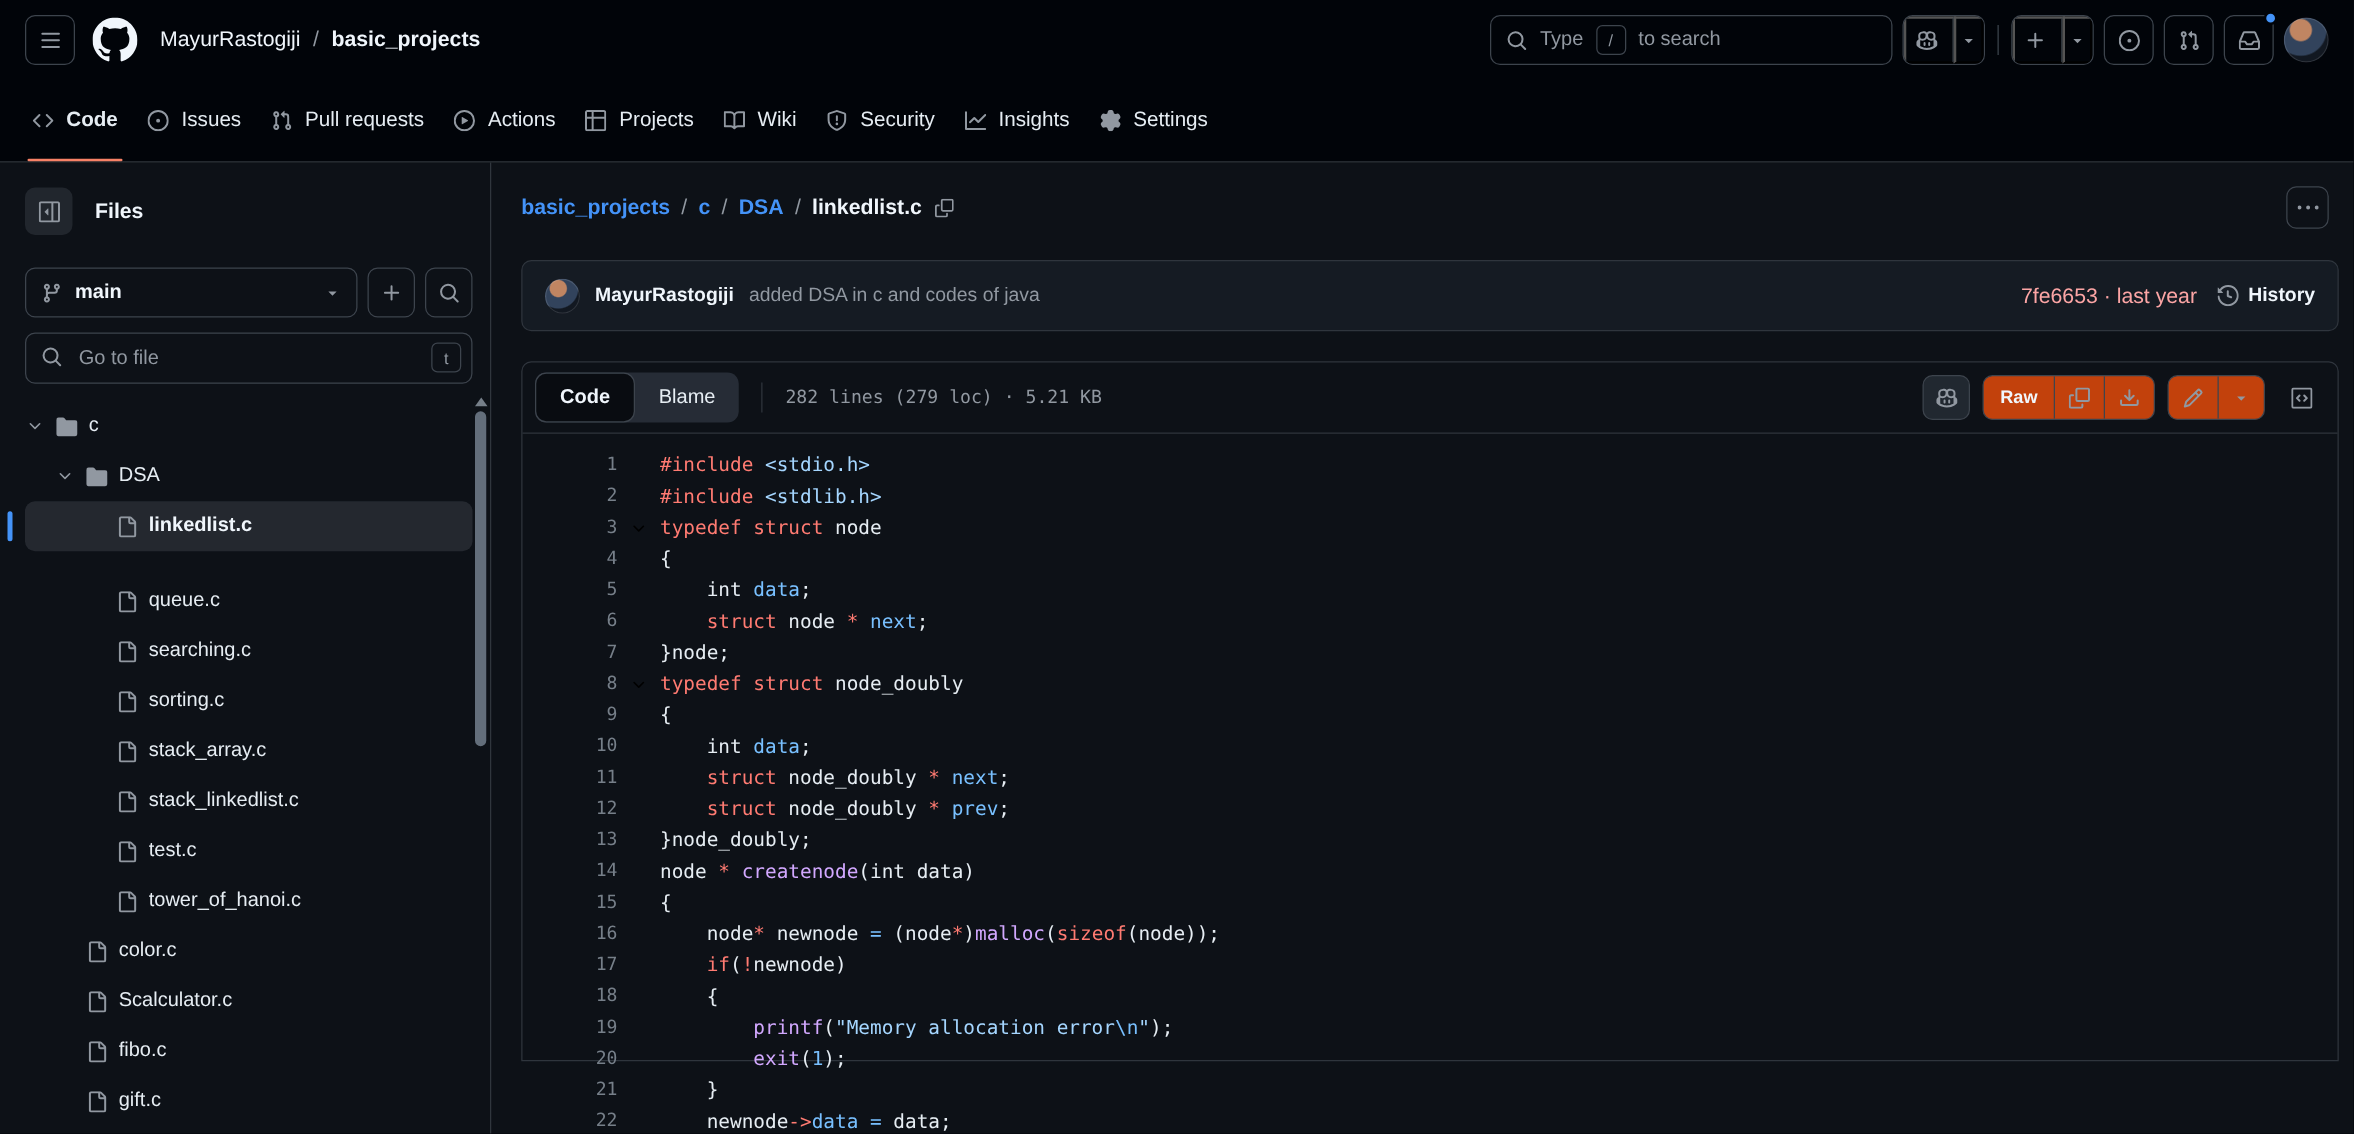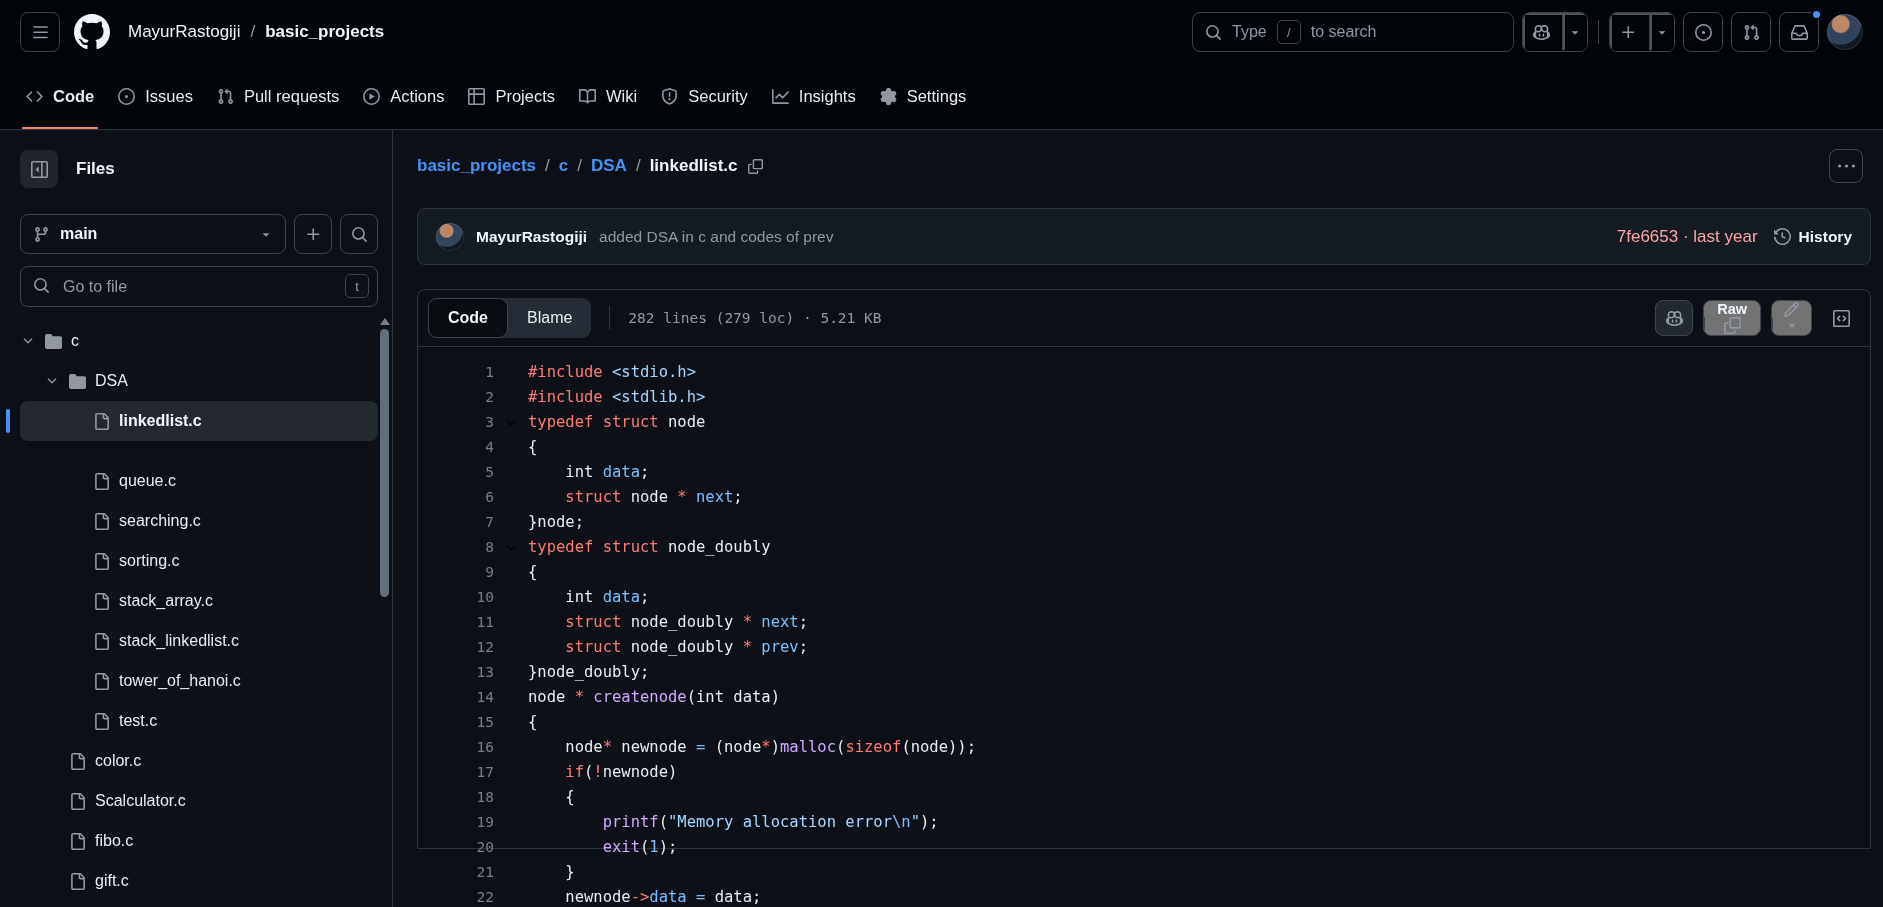--- a/index.html
+++ b/index.html
@@ -119,21 +119,21 @@
   .code-toolbar{height:57px; border-bottom:1px solid #2f353d; display:flex; align-items:center; padding:0 10px;}
   .segmented{display:flex; align-items:center; background:#262c36; border-radius:9px; height:40px; padding:0;}
   .seg{height:40px; display:flex; align-items:center; padding:0 19px; color:#e6edf3; font-size:16px;
     border-radius:9px; cursor:pointer; background:transparent; border:none; font-family:inherit;}
   .seg.active{background:#090c11; border:1px solid #3d444d; font-weight:700; color:#f0f6fc;}
   .file-meta{margin-left:18px; color:#9198a1; font-size:14.5px; font-family:"DejaVu Sans Mono", monospace;
     border-left:1px solid #2f353d; padding-left:18px; height:24px; display:flex; align-items:center;}
   .toolbar-right{margin-left:auto; display:flex; align-items:center; gap:10px;}
   .tool-btn{height:36px; min-width:38px; border:1px solid #3d444d; border-radius:8px; background:#212830;
     display:flex; align-items:center; justify-content:center; color:#9198a1; cursor:pointer;}
-  .btn-group{display:flex; height:36px; border:1px solid #3d444d; border-radius:8px; overflow:hidden; background:#737373;flex-direction:column;}
+  .btn-group{display:flex; height:36px; border:1px solid #3d444d; border-radius:8px; overflow:hidden; background:#c2410c;}
   .btn-group .gbtn{display:flex; align-items:center; justify-content:center; padding:0 11px; color:#9198a1;
     cursor:pointer; border:none; background:transparent; font-family:inherit;}
   .btn-group .gbtn + .gbtn{border-left:1px solid #3d444d;}
   .btn-group .raw{color:#f0f6fc; font-weight:700; font-size:14.5px; padding:0 13px;}
 
   .code-area{padding-top:13px; font-family:"DejaVu Sans Mono", monospace; font-size:15.5px;}
   .code-line{display:flex; height:25px; line-height:25px; white-space:pre;}
   .code-line .ln{width:76px; flex:none; text-align:right; color:#767f89; font-size:14.5px; cursor:pointer;}
   .code-line .fold{width:34px; flex:none; display:flex; align-items:center; justify-content:center; color:#9198a1; cursor:pointer;}
   .code-line .lc{flex:1;}
@@ -436,29 +436,29 @@
               </svg>
             </span>
             <span>stack_linkedlist.c</span>
           </div>
           <div class="tree-row" style="padding-left: 73px;">
             <span class="ic">
               <svg width="17" height="17" viewBox="0 0 16 16" aria-hidden="true">
                 <path d="M2 1.75C2 .784 2.784 0 3.75 0h6.586c.464 0 .909.184 1.237.513l2.914 2.914c.329.328.513.773.513 1.237v9.586A1.75 1.75 0 0 1 13.25 16h-9.5A1.75 1.75 0 0 1 2 14.25Zm1.75-.25a.25.25 0 0 0-.25.25v12.5c0 .138.112.25.25.25h9.5a.25.25 0 0 0 .25-.25V6h-2.75A1.75 1.75 0 0 1 9 4.25V1.5Zm6.75.062V4.25c0 .138.112.25.25.25h2.688l-.011-.013-2.914-2.914Z"></path>
               </svg>
             </span>
+            <span>test.c</span>
+          </div>
+          <div class="tree-row" style="padding-left: 73px;">
+            <span class="ic">
+              <svg width="17" height="17" viewBox="0 0 16 16" aria-hidden="true">
+                <path d="M2 1.75C2 .784 2.784 0 3.75 0h6.586c.464 0 .909.184 1.237.513l2.914 2.914c.329.328.513.773.513 1.237v9.586A1.75 1.75 0 0 1 13.25 16h-9.5A1.75 1.75 0 0 1 2 14.25Zm1.75-.25a.25.25 0 0 0-.25.25v12.5c0 .138.112.25.25.25h9.5a.25.25 0 0 0 .25-.25V6h-2.75A1.75 1.75 0 0 1 9 4.25V1.5Zm6.75.062V4.25c0 .138.112.25.25.25h2.688l-.011-.013-2.914-2.914Z"></path>
+              </svg>
+            </span>
             <span>tower_of_hanoi.c</span>
-          </div>
-          <div class="tree-row" style="padding-left: 73px;">
-            <span class="ic">
-              <svg width="17" height="17" viewBox="0 0 16 16" aria-hidden="true">
-                <path d="M2 1.75C2 .784 2.784 0 3.75 0h6.586c.464 0 .909.184 1.237.513l2.914 2.914c.329.328.513.773.513 1.237v9.586A1.75 1.75 0 0 1 13.25 16h-9.5A1.75 1.75 0 0 1 2 14.25Zm1.75-.25a.25.25 0 0 0-.25.25v12.5c0 .138.112.25.25.25h9.5a.25.25 0 0 0 .25-.25V6h-2.75A1.75 1.75 0 0 1 9 4.25V1.5Zm6.75.062V4.25c0 .138.112.25.25.25h2.688l-.011-.013-2.914-2.914Z"></path>
-              </svg>
-            </span>
-            <span>test.c</span>
           </div>
           <div class="tree-row" style="padding-left: 49px;">
             <span class="ic">
               <svg width="17" height="17" viewBox="0 0 16 16" aria-hidden="true">
                 <path d="M2 1.75C2 .784 2.784 0 3.75 0h6.586c.464 0 .909.184 1.237.513l2.914 2.914c.329.328.513.773.513 1.237v9.586A1.75 1.75 0 0 1 13.25 16h-9.5A1.75 1.75 0 0 1 2 14.25Zm1.75-.25a.25.25 0 0 0-.25.25v12.5c0 .138.112.25.25.25h9.5a.25.25 0 0 0 .25-.25V6h-2.75A1.75 1.75 0 0 1 9 4.25V1.5Zm6.75.062V4.25c0 .138.112.25.25.25h2.688l-.011-.013-2.914-2.914Z"></path>
               </svg>
             </span>
             <span>color.c</span>
           </div>
           <div class="tree-row" style="padding-left: 49px;">
@@ -523,21 +523,21 @@
               <svg width="17" height="17" viewBox="0 0 16 16" aria-hidden="true">
                 <path d="M8 9a1.5 1.5 0 1 0 0-3 1.5 1.5 0 0 0 0 3ZM1.5 9a1.5 1.5 0 1 0 0-3 1.5 1.5 0 0 0 0 3Zm13 0a1.5 1.5 0 1 0 0-3 1.5 1.5 0 0 0 0 3Z"></path>
               </svg>
             </span>
         </button>
       </div>
 
       <div class="commit-box">
         <span class="avatar small"></span>
         <a class="commit-author">MayurRastogiji</a>
-        <a class="commit-msg">added DSA in c and codes of prev</a>
+        <a class="commit-msg">added DSA in c and codes of java</a>
         <div class="commit-right">
           <span class="commit-meta">7fe6653 · last year</span>
           <button class="history-btn">
             <span class="ic">
                 <svg width="17" height="17" viewBox="0 0 16 16" aria-hidden="true">
                   <path d="m.427 1.927 1.215 1.215a8.002 8.002 0 1 1-1.6 5.685.75.75 0 1 1 1.493-.154 6.5 6.5 0 1 0 1.18-4.458l1.358 1.358A.25.25 0 0 1 3.896 6H.25A.25.25 0 0 1 0 5.75V2.104a.25.25 0 0 1 .427-.177ZM7.75 4a.75.75 0 0 1 .75.75v2.992l2.028.812a.75.75 0 0 1-.557 1.392l-2.5-1A.75.75 0 0 1 7 8.25v-3.5A.75.75 0 0 1 7.75 4Z"></path>
                 </svg>
               </span>
             <span>History</span>
           </button>

